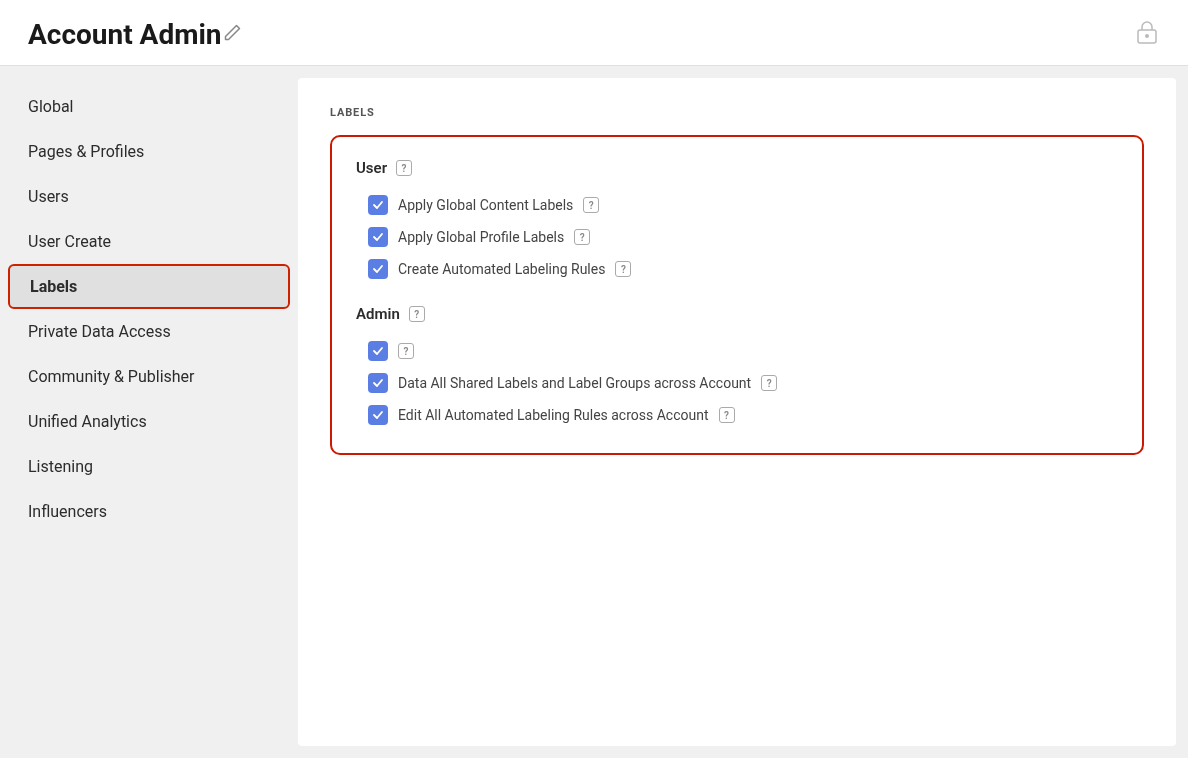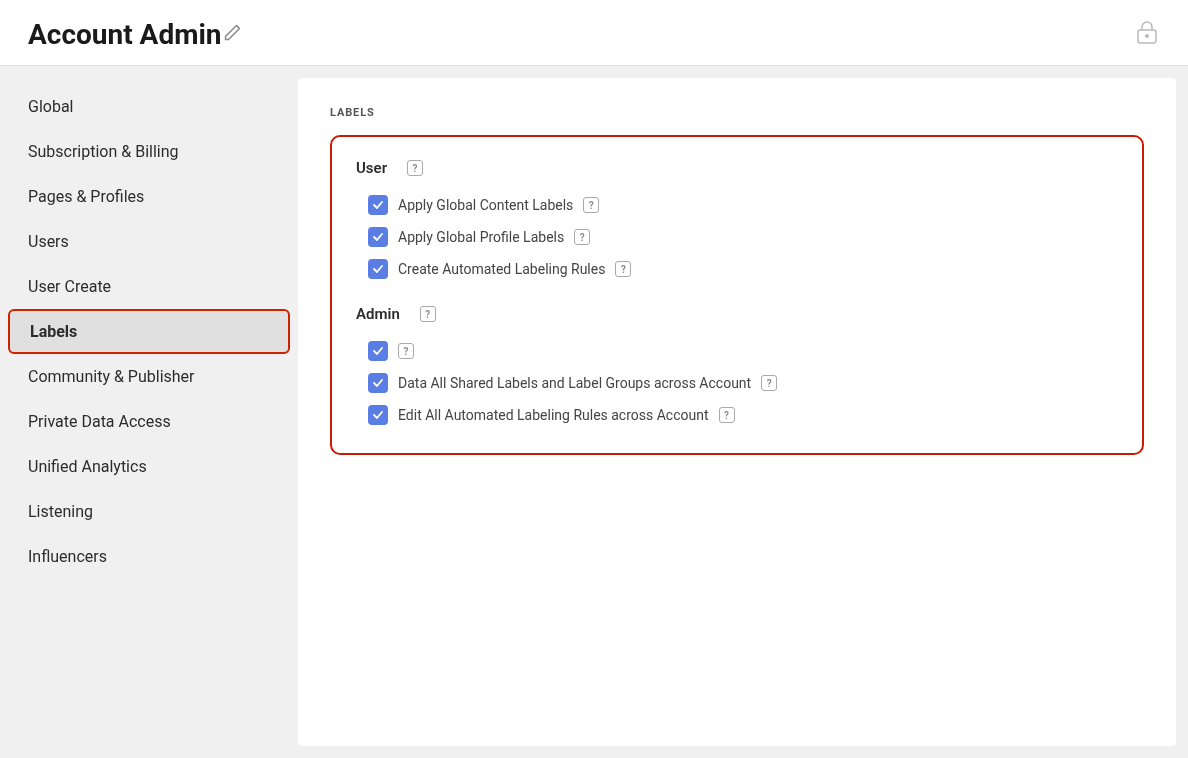--- a/index.html
+++ b/index.html
@@ -108,21 +108,21 @@
     
     .labels-box {
       border: 2.5px solid #cc1a00;
       border-radius: 10px;
       padding: 22px 24px;
     }
 
     .permission-group-title {
       display: flex;
       align-items: center;
-      gap: 20px;
+      gap: 9px;
       font-size: 15px;
       font-weight: 600;
       color: #2c2c2c;
       margin-bottom: 12px;
     }
 
     .permission-group-title + .permission-item:first-of-type {
       margin-top: 0;
     }
 
@@ -190,27 +190,26 @@
         <path d="M8 11V8a5 5 0 0 1 10 0v3" stroke="#bbb" stroke-width="1.5" fill="none"></path>
         <circle cx="13" cy="17" r="2" fill="#bbb"></circle>
       </svg>
     </div>
   </div>
 
   <div class="body">
 
     <div class="sidebar">
       <div class="sidebar-item">Global</div>
-      <div class="sidebar-item">Subscription &amp; Billing</div>
       <div class="sidebar-item">Pages &amp; Profiles</div>
       <div class="sidebar-item">Users</div>
       <div class="sidebar-item">User Create</div>
       <div class="sidebar-item active">Labels</div>
+      <div class="sidebar-item">Private Data Access</div>
       <div class="sidebar-item">Community &amp; Publisher</div>
-      <div class="sidebar-item">Private Data Access</div>
       <div class="sidebar-item">Unified Analytics</div>
       <div class="sidebar-item">Listening</div>
       <div class="sidebar-item">Influencers</div>
     </div>
 
     <div class="main-content">
       <div class="section-label">LABELS</div>
 
       <div class="labels-box">
 

